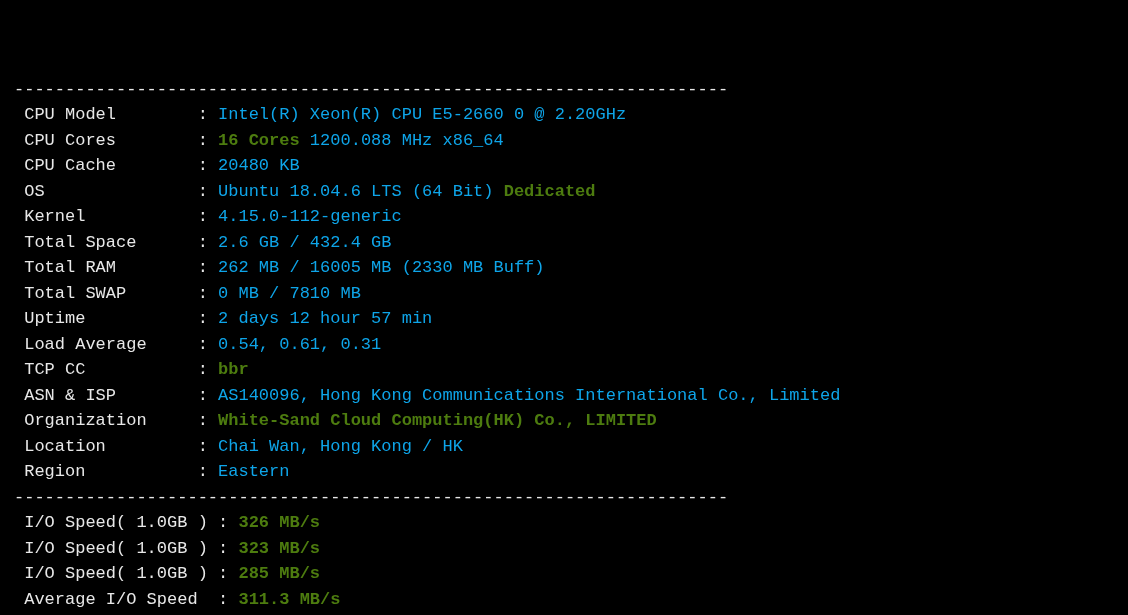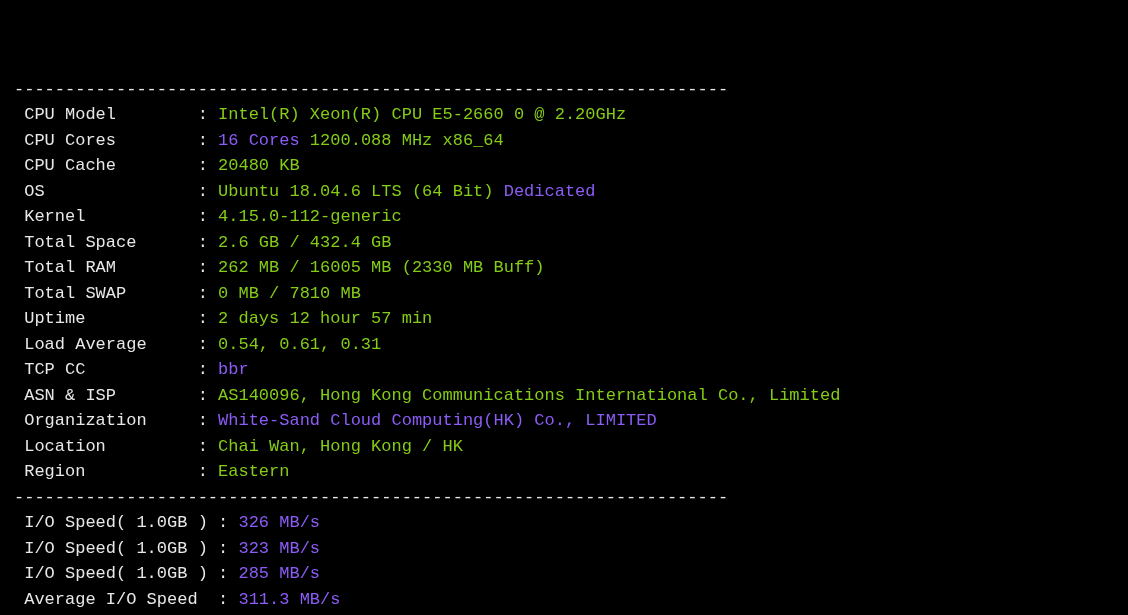--- a/index.html
+++ b/index.html
@@ -5,22 +5,22 @@
     body {
       background: #000000;
       color: #e8e8e8;
       font-family: "Consolas", "Courier New", monospace;
       font-size: 17px;
       line-height: 1.5;
       margin: 0;
       padding: 0 14px 14px 14px;
       white-space: pre;
     }
-    .cyan { color: #84cc16; }
-    .yellow { color: #8b5cf6; }
+    .cyan { color: #0ea5e9; }
+    .yellow { color: #4d7c0f; font-weight: bold; }
     .white { color: #e8e8e8; }
   </style>
 </head>
 <body>
 
 
 <div id="out"><div class="white">----------------------------------------------------------------------</div><div><span class="white"> CPU Model       </span><span class="white"> : </span><span class="cyan">Intel(R) Xeon(R) CPU E5-2660 0 @ 2.20GHz</span></div><div><span class="white"> CPU Cores       </span><span class="white"> : </span><span class="yellow">16 Cores</span><span class="cyan"> 1200.088 MHz x86_64</span></div><div><span class="white"> CPU Cache       </span><span class="white"> : </span><span class="cyan">20480 KB</span></div><div><span class="white"> OS              </span><span class="white"> : </span><span class="cyan">Ubuntu 18.04.6 LTS (64 Bit)</span><span class="yellow"> Dedicated</span></div><div><span class="white"> Kernel          </span><span class="white"> : </span><span class="cyan">4.15.0-112-generic</span></div><div><span class="white"> Total Space     </span><span class="white"> : </span><span class="cyan">2.6 GB / 432.4 GB</span></div><div><span class="white"> Total RAM       </span><span class="white"> : </span><span class="cyan">262 MB / 16005 MB (2330 MB Buff)</span></div><div><span class="white"> Total SWAP      </span><span class="white"> : </span><span class="cyan">0 MB / 7810 MB</span></div><div><span class="white"> Uptime          </span><span class="white"> : </span><span class="cyan">2 days 12 hour 57 min</span></div><div><span class="white"> Load Average    </span><span class="white"> : </span><span class="cyan">0.54, 0.61, 0.31</span></div><div><span class="white"> TCP CC          </span><span class="white"> : </span><span class="yellow">bbr</span></div><div><span class="white"> ASN &amp; ISP       </span><span class="white"> : </span><span class="cyan">AS140096, Hong Kong Communications International Co., Limited</span></div><div><span class="white"> Organization    </span><span class="white"> : </span><span class="yellow">White-Sand Cloud Computing(HK) Co., LIMITED</span></div><div><span class="white"> Location        </span><span class="white"> : </span><span class="cyan">Chai Wan, Hong Kong / HK</span></div><div><span class="white"> Region          </span><span class="white"> : </span><span class="cyan">Eastern</span></div><div class="white">----------------------------------------------------------------------</div><div><span class="white"> I/O Speed( 1.0GB )</span><span class="white"> : </span><span class="yellow">326 MB/s</span></div><div><span class="white"> I/O Speed( 1.0GB )</span><span class="white"> : </span><span class="yellow">323 MB/s</span></div><div><span class="white"> I/O Speed( 1.0GB )</span><span class="white"> : </span><span class="yellow">285 MB/s</span></div><div><span class="white"> Average I/O Speed </span><span class="white"> : </span><span class="yellow">311.3 MB/s</span></div><div class="white">----------------------------------------------------------------------</div></div>
 
 
 

